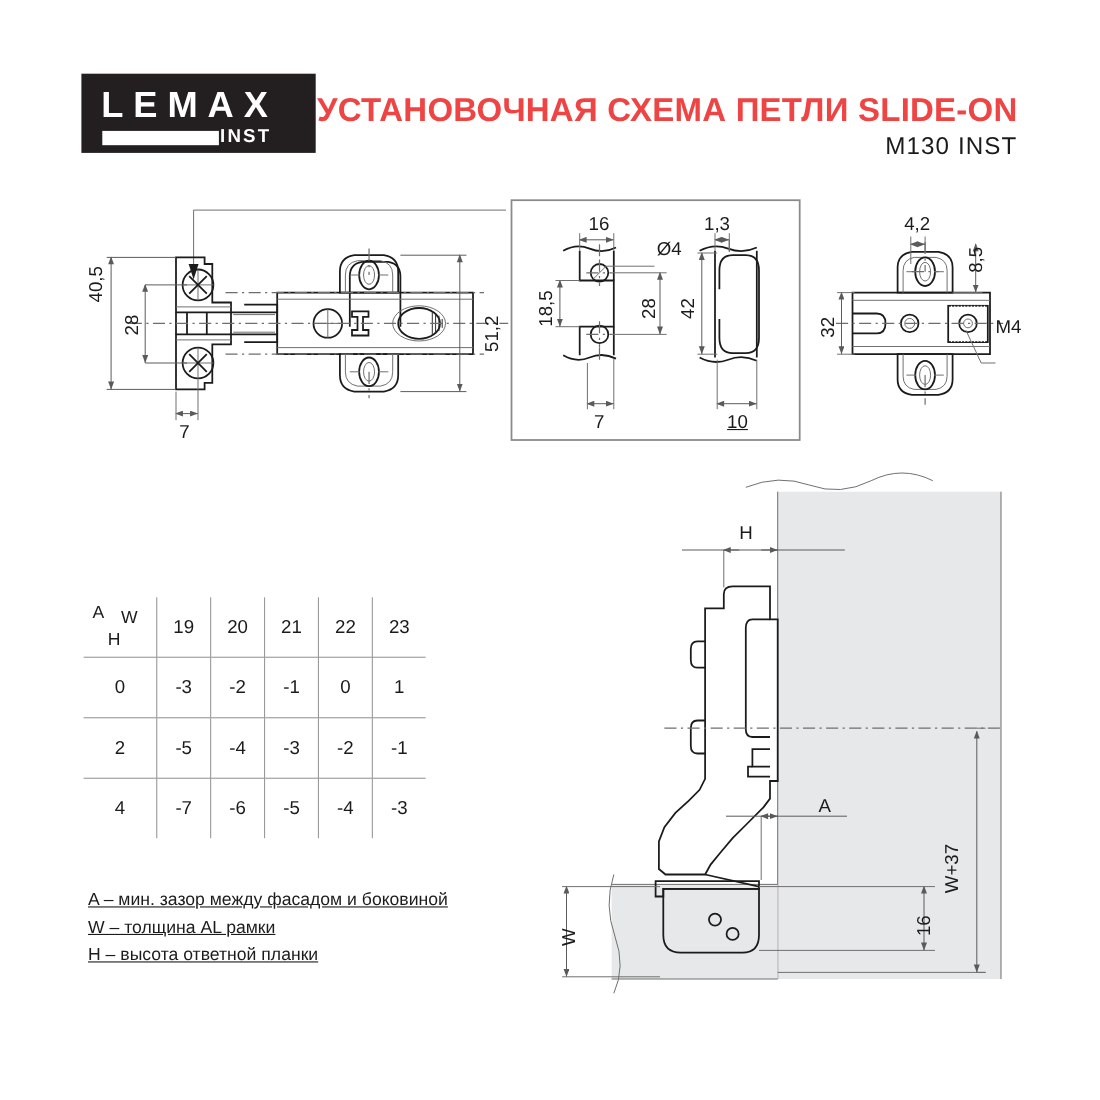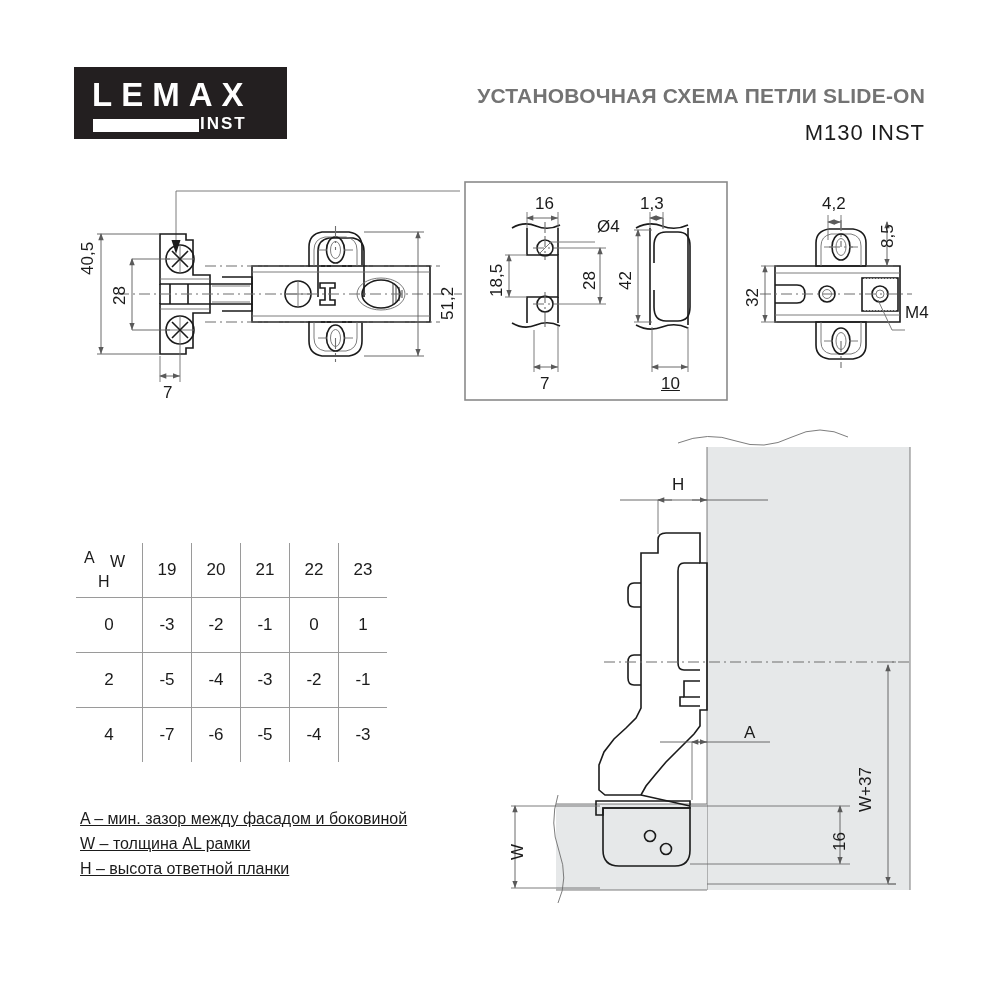--- a/index.html
+++ b/index.html
@@ -25,22 +25,22 @@
   }
   .logo-bar{
     position:absolute;left:19px;top:52px;width:106px;height:13px;background:#ffffff;
   }
   .logo-sub{
     position:absolute;left:126px;top:47px;
     color:#ffffff;font-size:17px;font-weight:700;letter-spacing:2px;
   }
   .title-main{
     position:absolute;right:75px;top:84px;
-    font-size:21px;font-weight:700;letter-spacing:.2px;white-space:nowrap;
-    color:#737373;text-align:right;
+    font-size:30px;font-weight:700;letter-spacing:.2px;white-space:nowrap;
+    color:#ef4444;text-align:right;
   }
   .title-sub{
     position:absolute;right:75px;top:120px;
     font-size:22px;font-weight:400;letter-spacing:1px;white-space:nowrap;
     color:#1b1b1b;text-align:left;
   }
 
   
   svg.draw{position:absolute;left:0;top:0;width:1000px;height:1000px;pointer-events:none;}
   .ln{stroke:#1b1b1b;stroke-width:1.6;fill:none;}
@@ -471,21 +471,21 @@
   <div class="dimtxt" style="left:487px;top:297px;transform:rotate(-90deg);transform-origin:left top;">18,5</div>
   <div class="dimtxt" style="left:580px;top:290px;transform:rotate(-90deg);transform-origin:left top;">28</div>
   <div class="dimtxt" style="left:540px;top:374px;">7</div>
   <div class="dimtxt" style="left:640px;top:194px;">1,3</div>
   <div class="dimtxt" style="left:616px;top:290px;transform:rotate(-90deg);transform-origin:left top;">42</div>
   <div class="dimtxt" style="left:661px;top:374px;text-decoration:underline;">10</div>
 
   <div class="dimtxt" style="left:822px;top:194px;">4,2</div>
   <div class="dimtxt" style="left:878px;top:248px;transform:rotate(-90deg);transform-origin:left top;">8,5</div>
   <div class="dimtxt" style="left:743px;top:307px;transform:rotate(-90deg);transform-origin:left top;">32</div>
-  <div class="dimtxt" style="left:905px;top:303px;">M4</div>
+  <div class="dimtxt" style="left:905px;top:288px;">M4</div>
 
   <div class="dimtxt" style="left:672px;top:475px;">H</div>
   <div class="dimtxt" style="left:744px;top:723px;">A</div>
   <div class="dimtxt" style="left:508px;top:860px;transform:rotate(-90deg);transform-origin:left top;">W</div>
   <div class="dimtxt" style="left:856px;top:812px;transform:rotate(-90deg);transform-origin:left top;">W+37</div>
   <div class="dimtxt" style="left:830px;top:851px;transform:rotate(-90deg);transform-origin:left top;">16</div>
 
 
   <table class="tbl">
     <thead>

